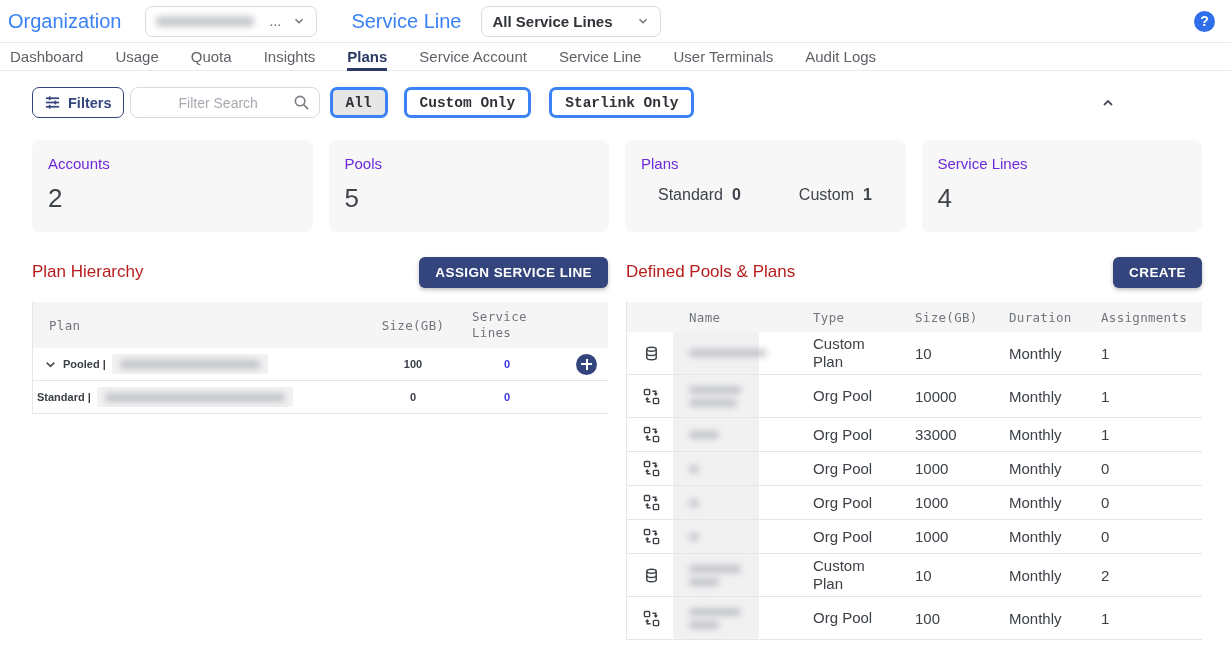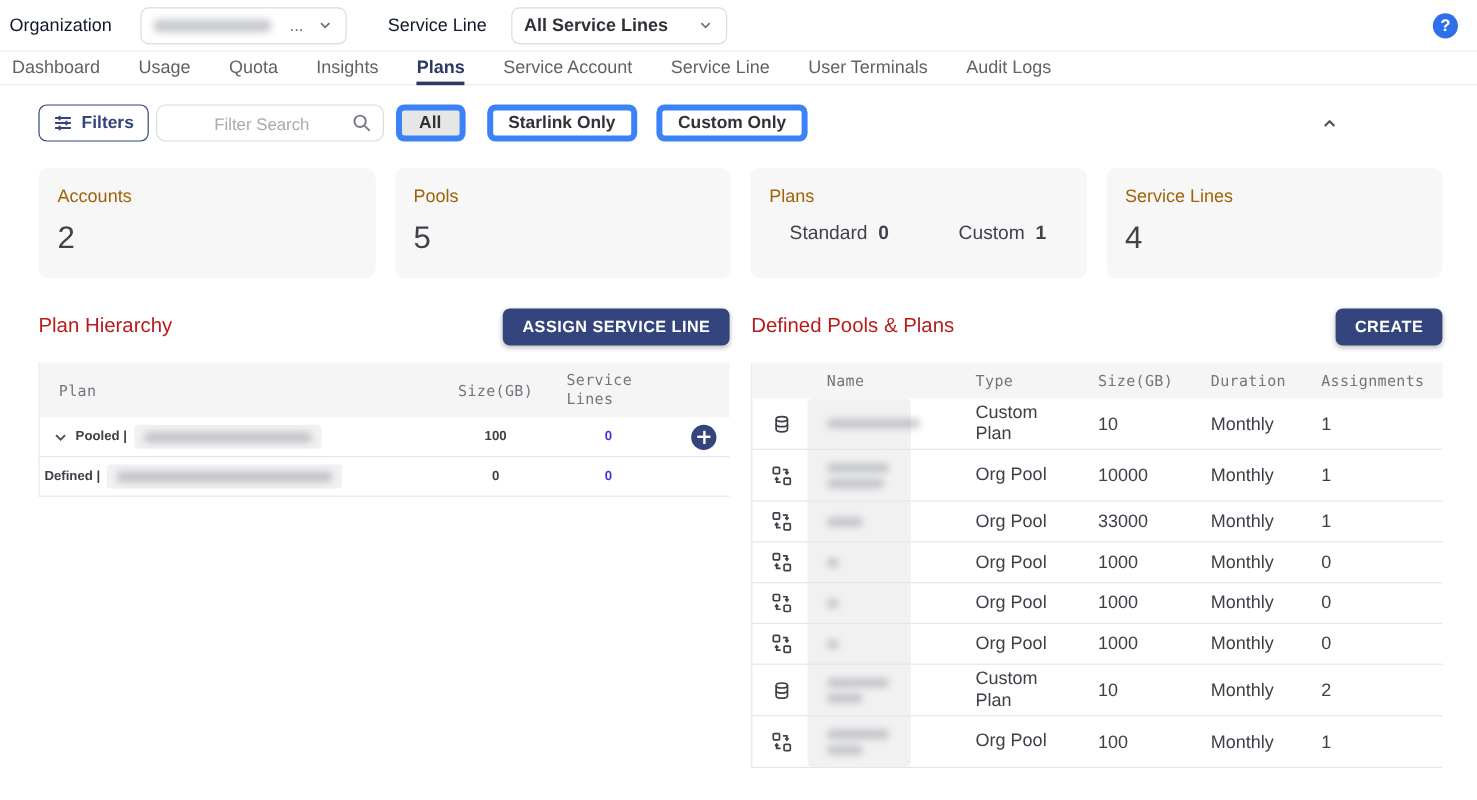--- a/index.html
+++ b/index.html
@@ -1,21 +1,21 @@
 <!DOCTYPE html>
 <html><head>
 <meta charset="utf-8">
 <style>
   * { margin:0; padding:0; box-sizing:border-box; }
   html,body { width:1231px; height:667px; background:#ffffff; overflow:hidden;
     font-family:"Liberation Sans", sans-serif; color:#3c4147; }
 
   
   .topbar { height:42px; display:flex; align-items:center; padding:0 10px 0 8px; }
-  .topbar-label { font-size:15px; color:#0f172a; }
+  .topbar-label { font-size:20px; color:#3b82f6; }
   .select-box { height:31px; border:1px solid #d8dbe0; border-radius:7px; background:#fff;
     display:flex; align-items:center; padding:0 10px; margin-left:24px; cursor:pointer; }
   .org-select { width:172px; justify-content:space-between; }
   .redact-bar { background:#9da1a8; border-radius:4px; filter:blur(3px); opacity:.55; }
   .org-bar { width:98px; height:11px; }
   .ellipsis { font-size:14px; color:#5f646b; margin-left:4px; }
   .sl-label { margin-left:34px; }
   .sl-select { width:180px; justify-content:space-between; margin-left:20px;gap:11px; }
   .sl-value { font-size:15px; font-weight:700; color:#2f3338; }
   .chev { width:14px; height:14px; stroke:#6b7077; stroke-width:1.6; fill:none; flex:none; }
@@ -39,35 +39,35 @@
   .filters-btn { height:31px; border:1px solid #33457c; border-radius:7px; background:#fff;
     display:flex; align-items:center; padding:0 11px; cursor:pointer; }
   .filters-btn .lbl { font-size:14.5px; font-weight:700; color:#33457c; margin-left:7px; }
   .tune-icon { width:17px; height:17px; stroke:#33457c; stroke-width:1.8; fill:none; }
   .search-box { margin-left:6px; width:190px; height:31px; border:1px solid #d8dbe0;
     border-radius:8px; display:flex; align-items:center; padding:0 9px 0 12px; }
   .search-box input { border:none; outline:none; flex:1; font-size:14px; min-width:0;
     font-family:"Liberation Sans", sans-serif; color:#3c4147;margin-left:36px; }
   .search-box input::placeholder { color:#a6aab1; }
   .search-icon { width:17px; height:17px; stroke:#767b82; stroke-width:1.7; fill:none; flex:none; }
-  .toggle-btn { height:31px; border:5px solid #3b82f6; border-radius:7px; background:#fff;
+  .toggle-btn { height:31px; border:3px solid #3b82f6; border-radius:7px; background:#fff;
     font-size:14.5px; font-weight:600; color:#2f3338; padding:0 13px; cursor:pointer;
-    font-family:Liberation Sans, sans-serif; }
+    font-family:Liberation Mono, monospace; }
   .toggle-btn.selected { background:#e6e6e7; }
   .t-all { margin-left:10px; width:58px; }
   .t-starlink { margin-left:18px; }
   .t-custom { margin-left:16px; }
   .collapse-btn { margin-left:auto; margin-right:86px; background:none; border:none; cursor:pointer;
     display:flex; align-items:center; }
   .chev-up { width:16px; height:16px; stroke:#4c5158; stroke-width:1.8; fill:none; }
 
   
   .stats { margin-top:22px; display:flex; gap:16px; }
   .card { flex:1; height:92px; background:#f7f7f8; border-radius:8px; padding:15px 16px; }
-  .card-label { font-size:15px; color:#a16207; }
+  .card-label { font-size:15px; color:#6d28d9; }
   .card-value { font-size:26px; font-weight:500; color:#3f434a; margin-top:11px; }
   .plans-vals { display:flex; align-items:baseline; margin-top:14px; padding-left:17px; }
   .plans-vals .name { font-size:16px; color:#3f434a; }
   .plans-vals .num { font-size:16px; font-weight:700; color:#3f434a; margin-left:9px; }
   .plans-vals .custom-group { margin-left:58px; }
 
   
   .panels { margin-top:24px; display:flex; gap:18px; align-items:flex-start; }
   .panel { flex:1; min-width:0; }
   .panel-head { display:flex; align-items:center; justify-content:space-between; height:32px; }
@@ -176,22 +176,22 @@
       <span class="lbl">Filters</span>
     </button>
     <div class="search-box">
       <input type="text" placeholder="Filter Search" style="">
       <svg class="search-icon" viewBox="0 0 18 18">
         <circle cx="7.5" cy="7.5" r="5"></circle>
           <line x1="11.5" y1="11.5" x2="16" y2="16"></line>
       </svg>
     </div>
     <button class="toggle-btn t-all selected">All</button>
+    <button class="toggle-btn t-custom">Custom Only</button>
     <button class="toggle-btn t-starlink">Starlink Only</button>
-    <button class="toggle-btn t-custom">Custom Only</button>
     <button class="collapse-btn">
       <svg class="chev-up" viewBox="0 0 16 16">
           <polyline points="4,10 8,6 12,10"></polyline>
         </svg>
     </button>
   </div>
 
   <div class="stats">
     <div class="card">
       <div class="card-label">Accounts</div>
@@ -243,21 +243,21 @@
               </span>
           </div>
           <div class="lt-size">100</div>
           <div class="lt-sl"><a class="link-num">0</a></div>
           <div class="lt-action">
               <button class="plus-btn"></button>
             </div>
         </div>
         <div class="lt-grid lt-row">
           <div class="lt-plan">
-            <span class="plan-prefix">Defined |</span>
+            <span class="plan-prefix">Standard |</span>
             <span class="name-redact">
                 <span class="redact-bar" style="width:180px;"></span>
               </span>
           </div>
           <div class="lt-size">0</div>
           <div class="lt-sl"><a class="link-num">0</a></div>
           <div class="lt-action"></div>
         </div>
       </div>
     </div>

